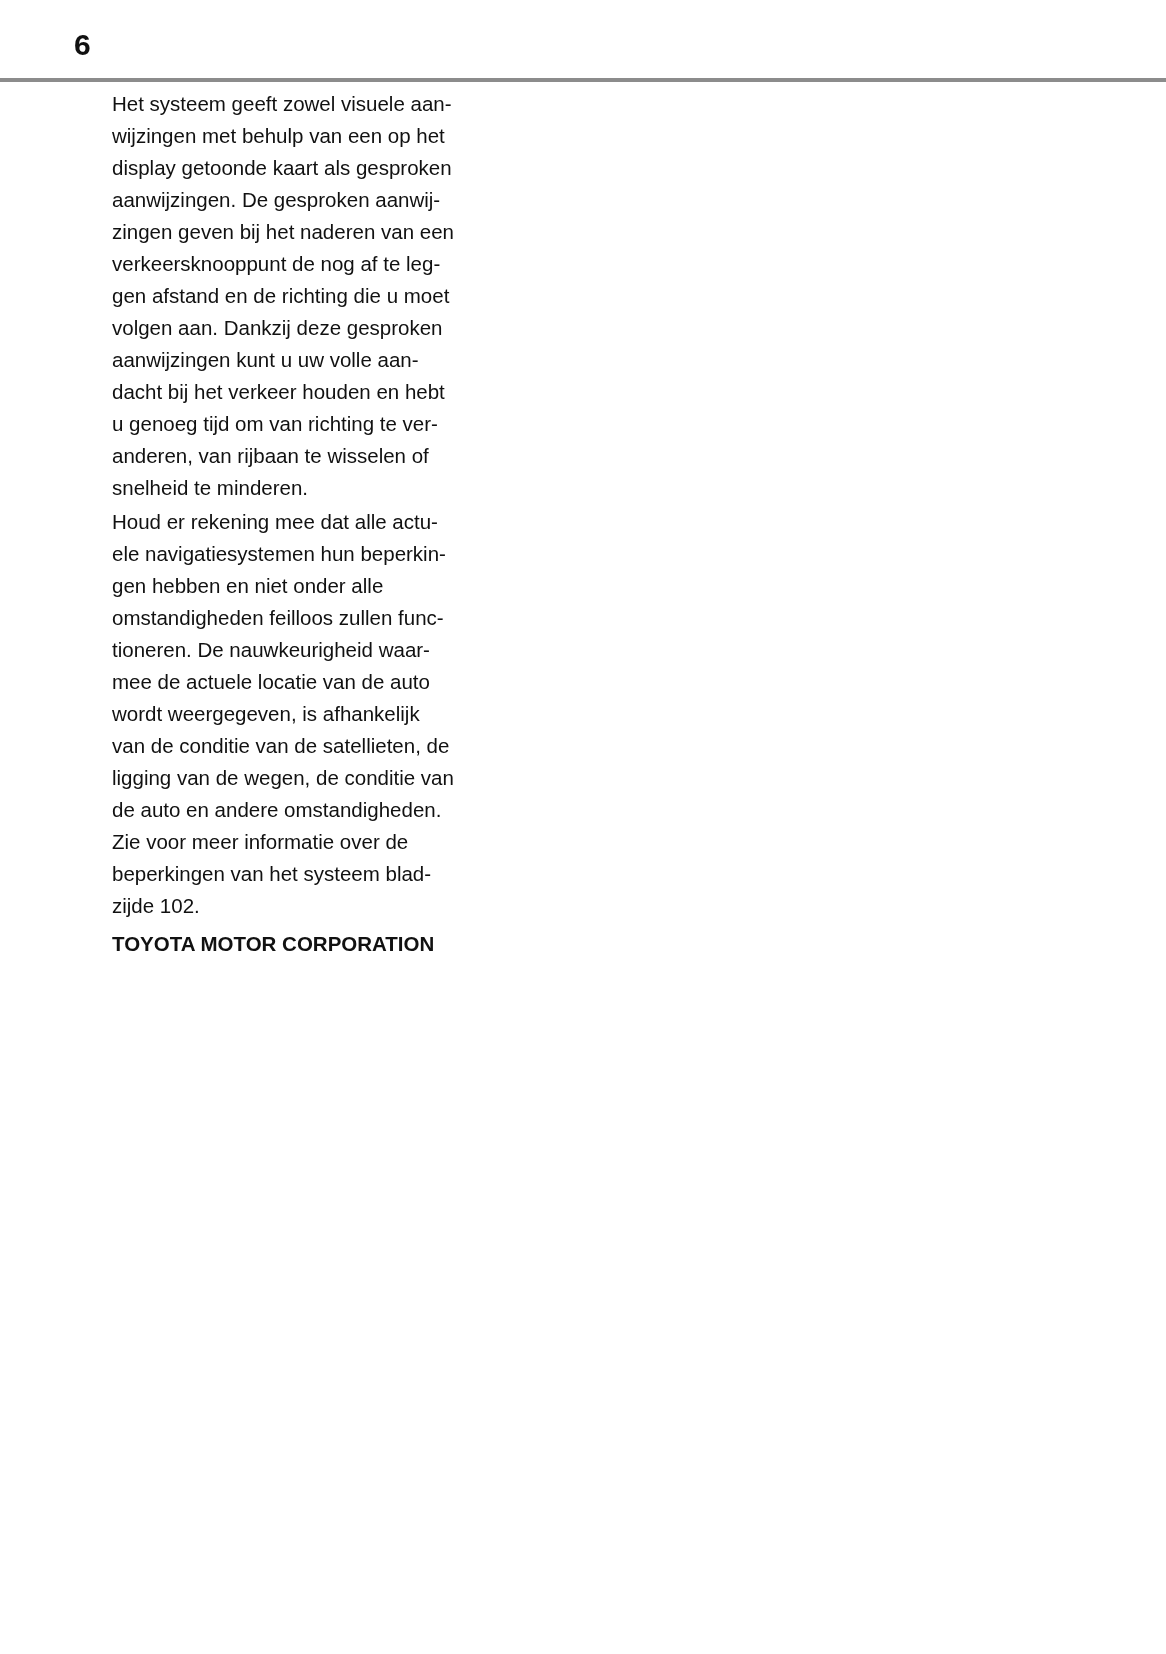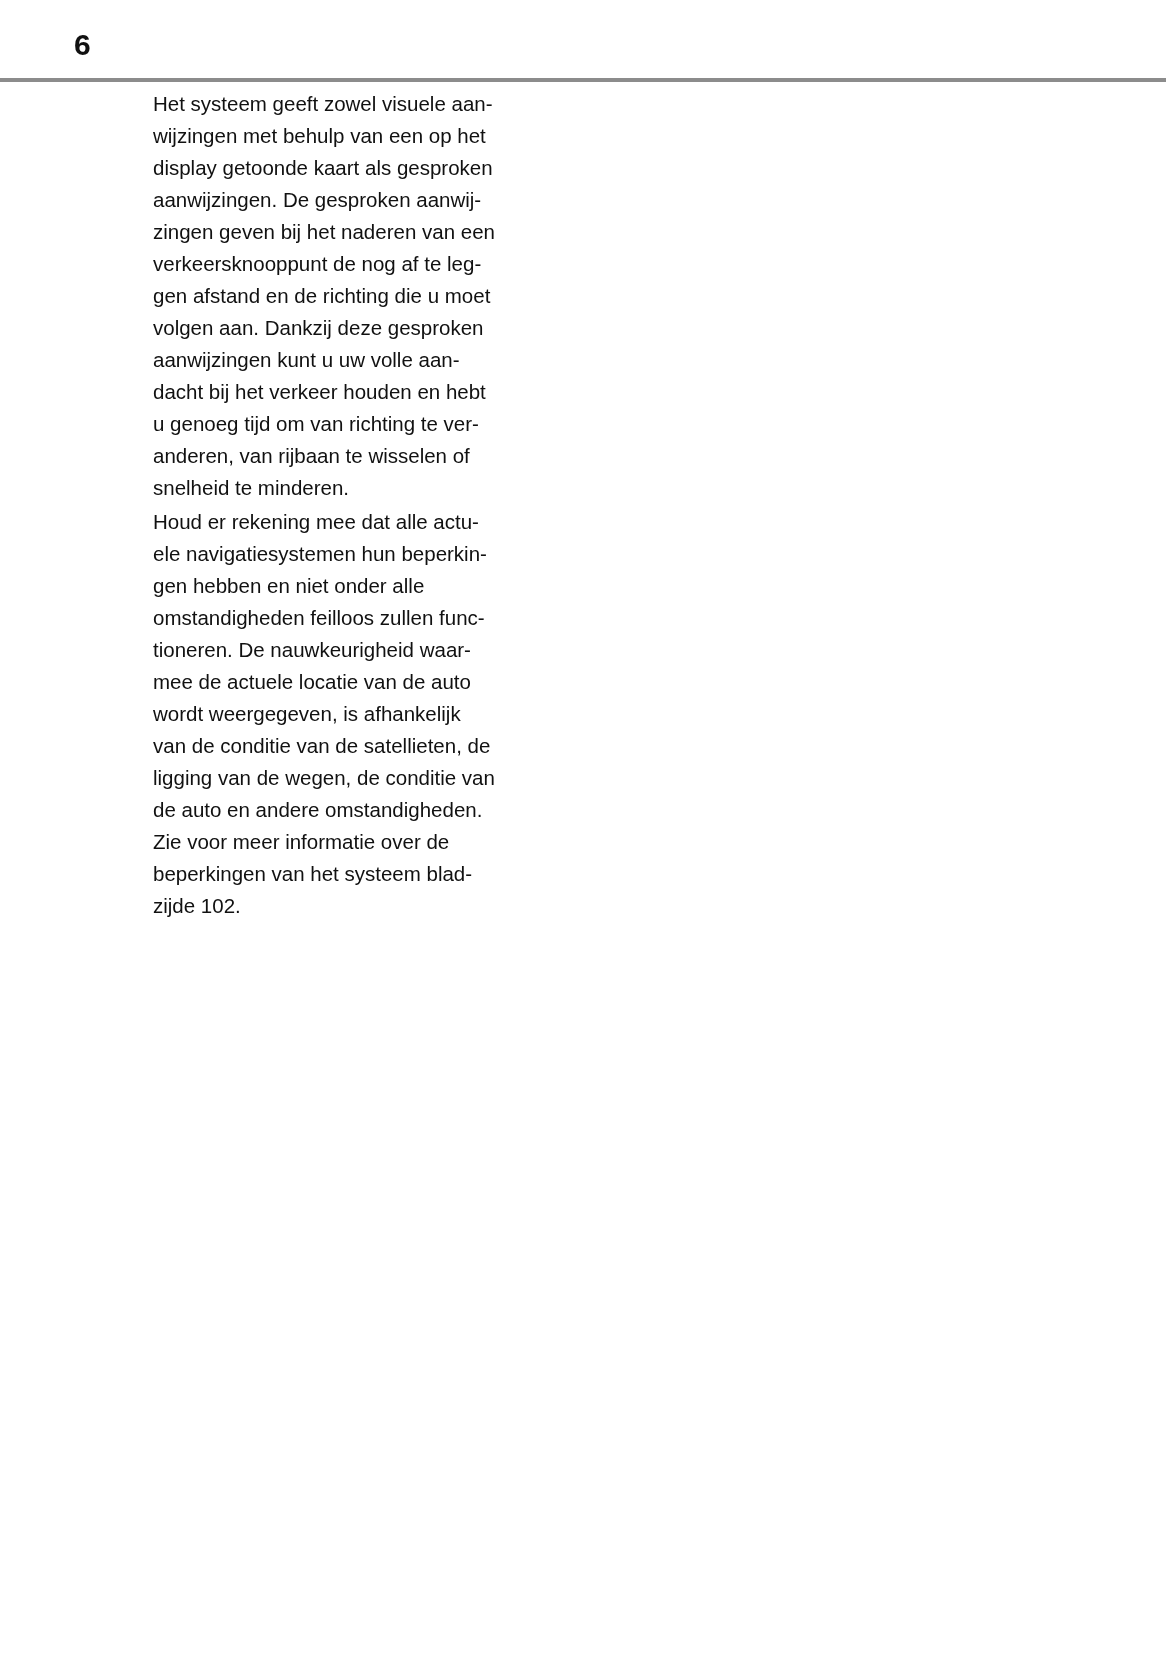--- a/index.html
+++ b/index.html
@@ -50,21 +50,20 @@
     left: 112px;
     width: 432px;
   }
 
   .body-paragraph {
     font-size: 20.5px;
     line-height: 32px;
     white-space: pre-line;
     color: #111111;
     margin-bottom: 2px;
-    margin-left: 41px;
   }
 
   .corporation-signature {
     font-size: 20.5px;
     line-height: 32px;
     font-weight: bold;
     white-space: pre-line;
     color: #111111;
     margin-top: 6px;
   }
@@ -99,15 +98,16 @@
 omstandigheden feilloos zullen func-
 tioneren. De nauwkeurigheid waar-
 mee de actuele locatie van de auto
 wordt weergegeven, is afhankelijk
 van de conditie van de satellieten, de
 ligging van de wegen, de conditie van
 de auto en andere omstandigheden.
 Zie voor meer informatie over de
 beperkingen van het systeem blad-
 zijde 102.</p>
+    <p class="corporation-signature">TOYOTA MOTOR CORPORATION</p>
   </div>
 
 </div>
 
 </body></html>

